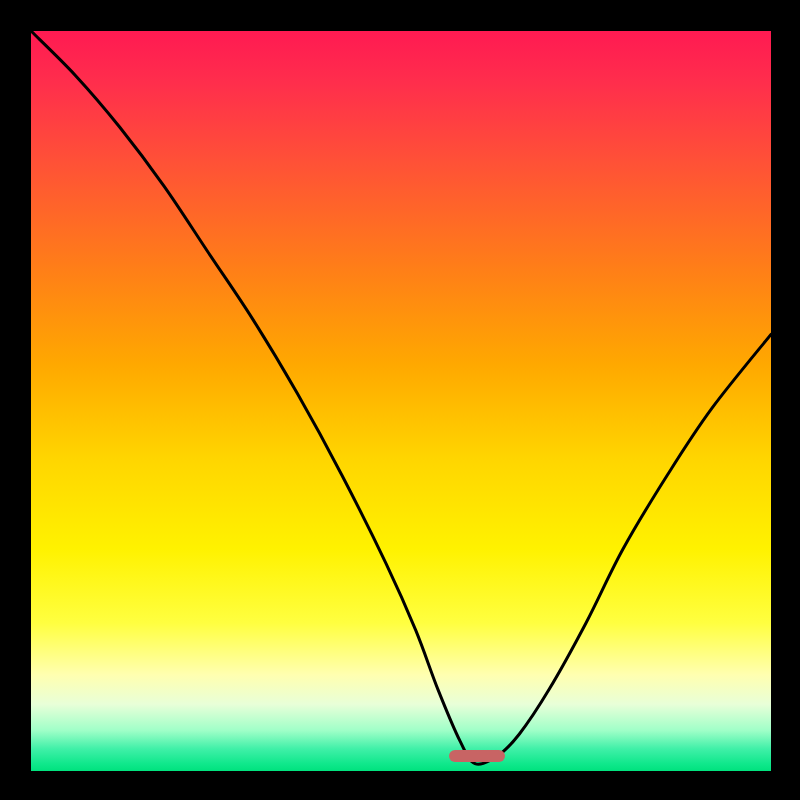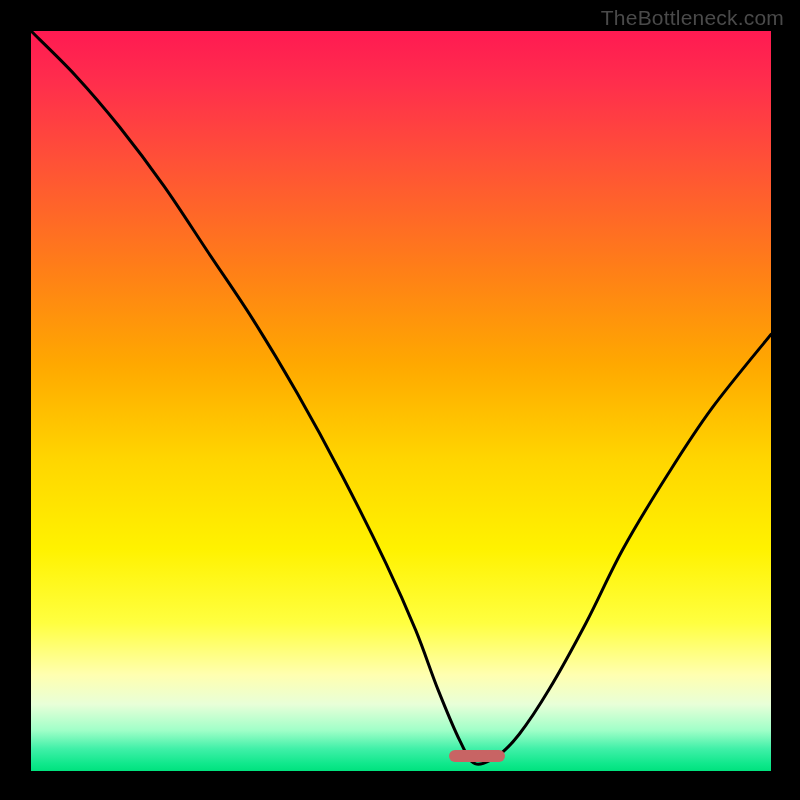--- a/index.html
+++ b/index.html
@@ -79,14 +79,13 @@
   <div class="plot-area">
     <div class="gradient-bg"></div>
 
     <svg class="curve-svg" viewBox="0 0 740 740" preserveAspectRatio="none">
       <path fill="none" stroke="#000" stroke-width="3" stroke-linecap="round" stroke-linejoin="round" d="M 0.00 0.00 C 7.40 7.40, 29.60 28.37, 44.40 44.40 C 59.20 60.43, 74.00 77.70, 88.80 96.20 C 103.60 114.70, 118.40 134.43, 133.20 155.40 C 148.00 176.37, 162.80 199.80, 177.60 222.00 C 192.40 244.20, 207.20 265.17, 222.00 288.60 C 236.80 312.03, 251.60 336.70, 266.40 362.60 C 281.20 388.50, 296.00 415.63, 310.80 444.00 C 325.60 472.37, 342.87 506.90, 355.20 532.80 C 367.53 558.70, 376.17 578.43, 384.80 599.40 C 393.43 620.37, 399.60 640.10, 407.00 658.60 C 414.40 677.10, 423.03 698.07, 429.20 710.40 C 435.37 722.73, 437.83 730.13, 444.00 732.60 C 450.17 735.07, 458.80 730.13, 466.20 725.20 C 473.60 720.27, 479.77 714.10, 488.40 703.00 C 497.03 691.90, 506.90 677.10, 518.00 658.60 C 529.10 640.10, 542.67 615.43, 555.00 592.00 C 567.33 568.57, 578.43 542.67, 592.00 518.00 C 605.57 493.33, 621.60 467.43, 636.40 444.00 C 651.20 420.57, 663.53 400.83, 680.80 377.40 C 698.07 353.97, 730.13 315.73, 740.00 303.40" id="curve-path"></path>
     </svg>
 
     <div class="marker" id="marker" style="left: 418.1px; width: 55.5px; top: 719.2px; height: 12px; background: rgb(200, 100, 100);"></div>
   </div>
 
-  <div class="watermark">TheBottleneck.com</div>
 </div>
 
 </body></html>

